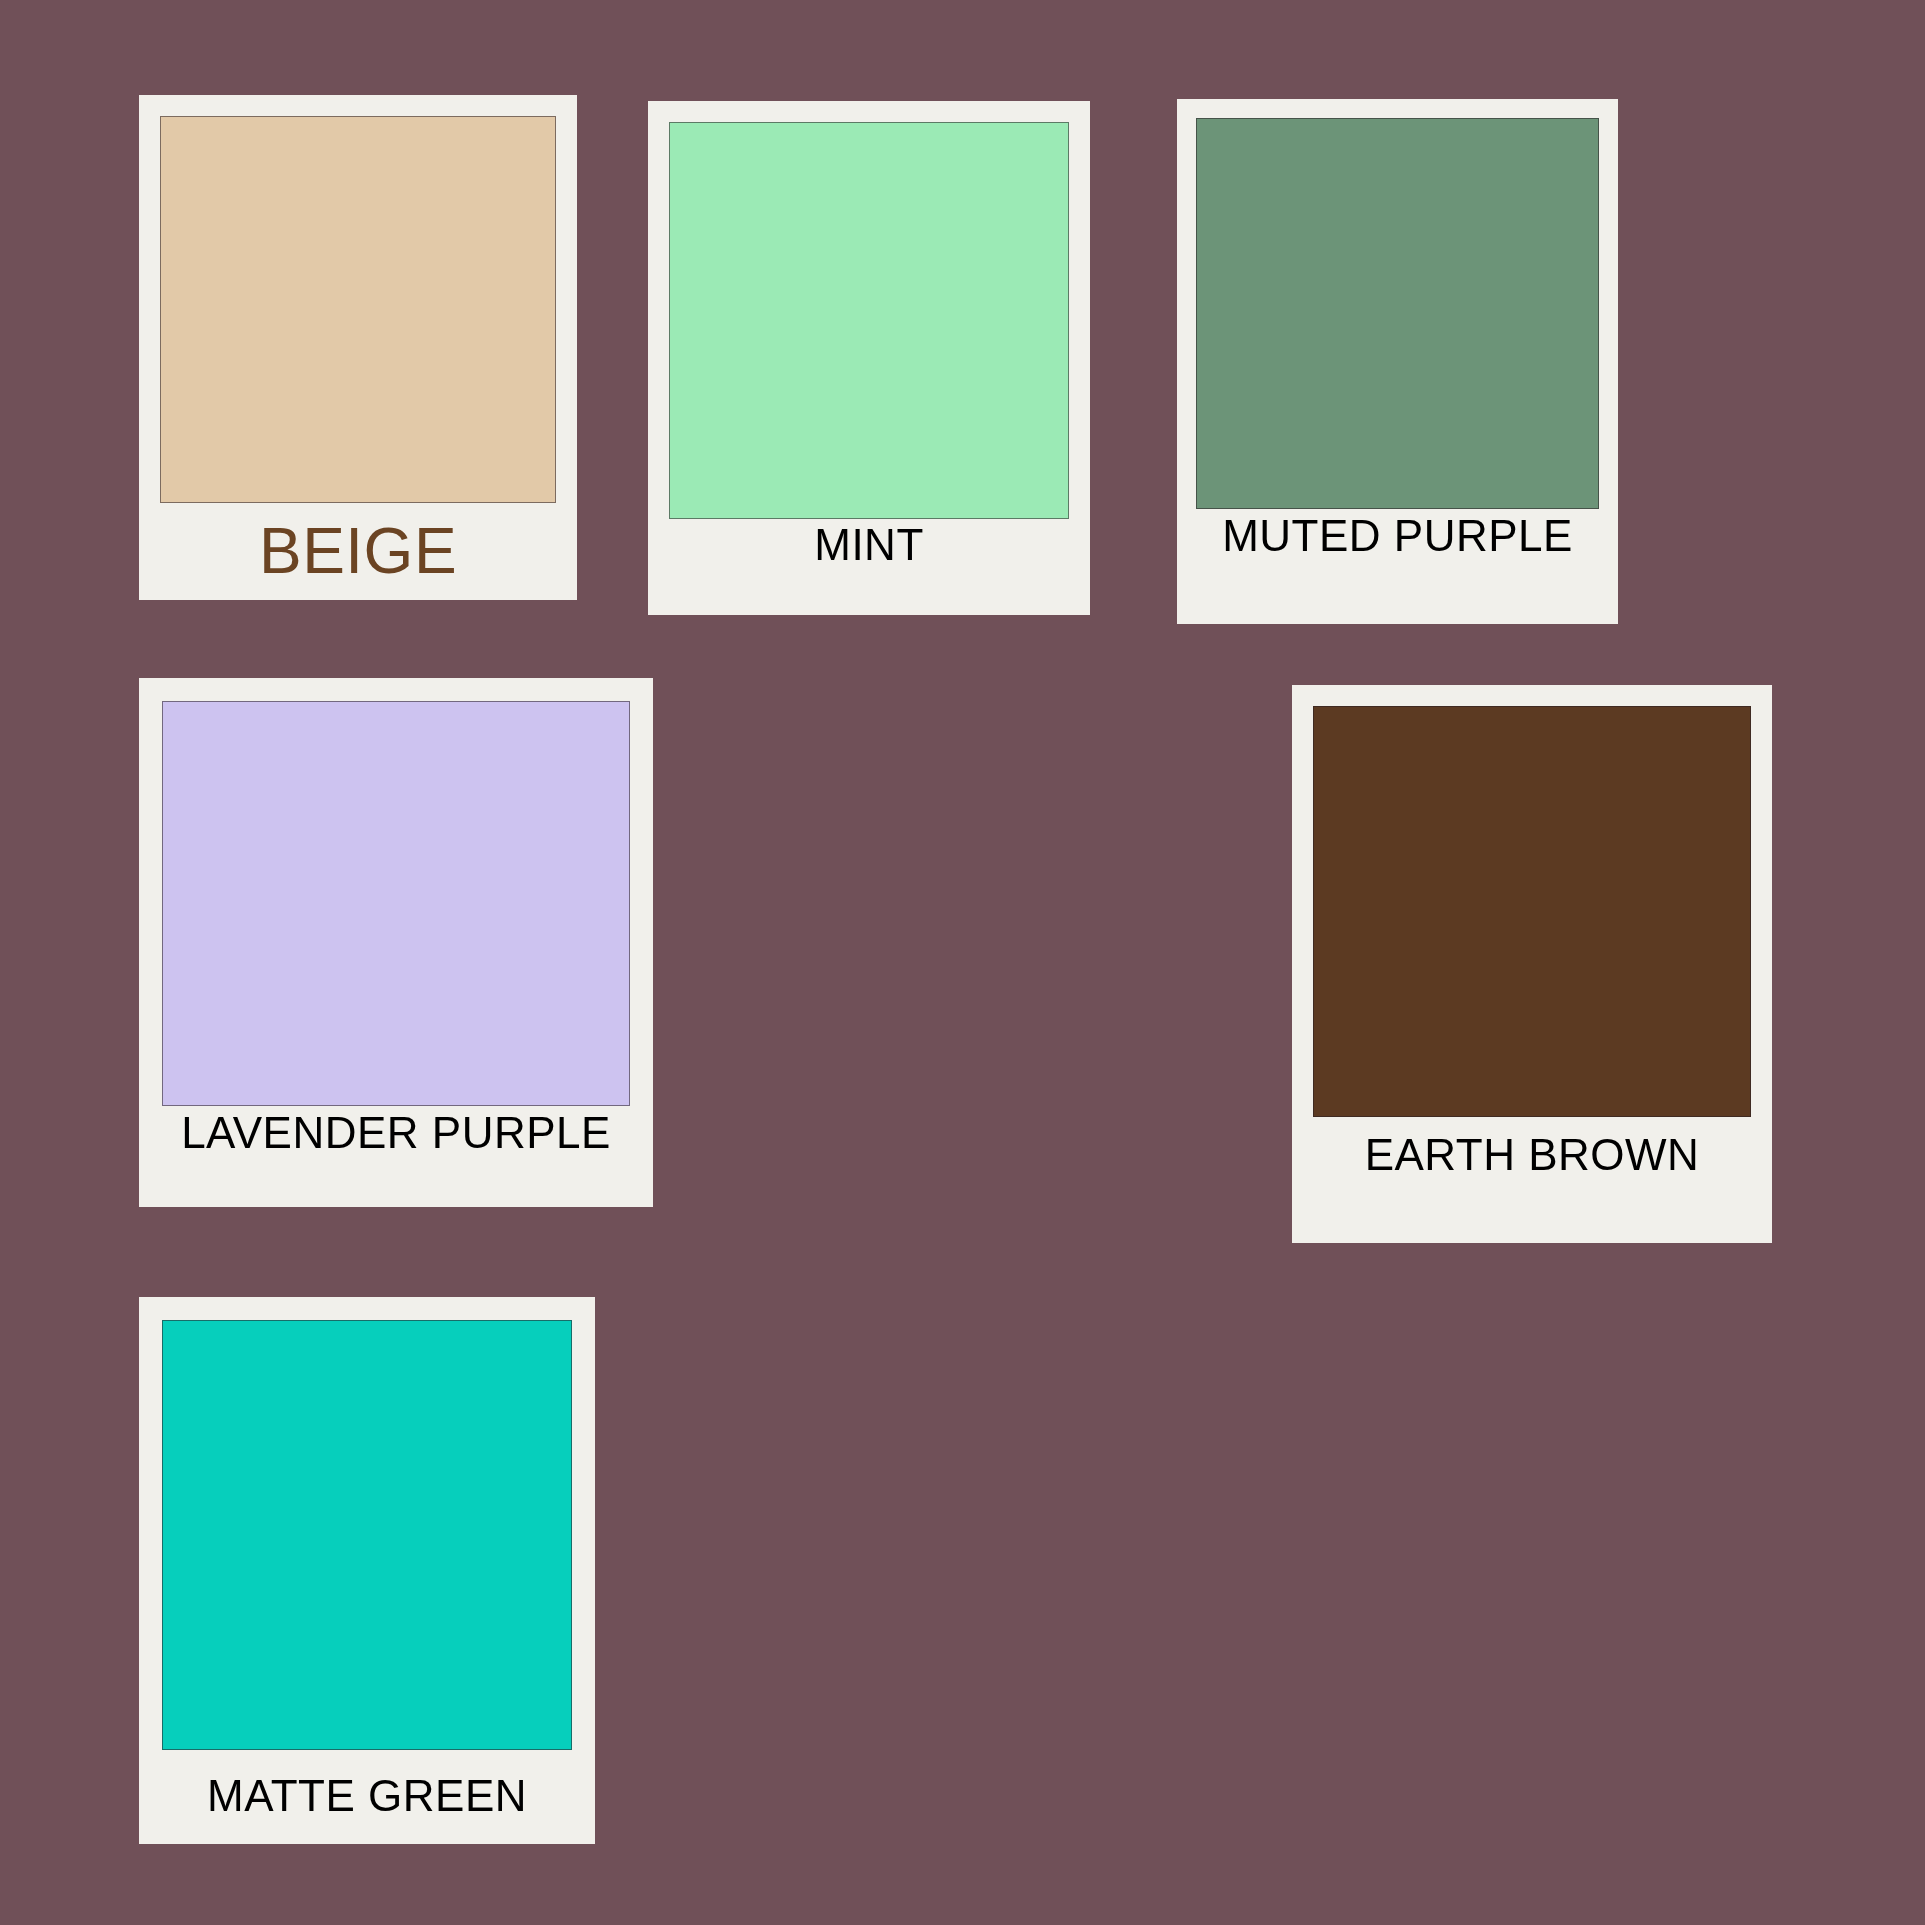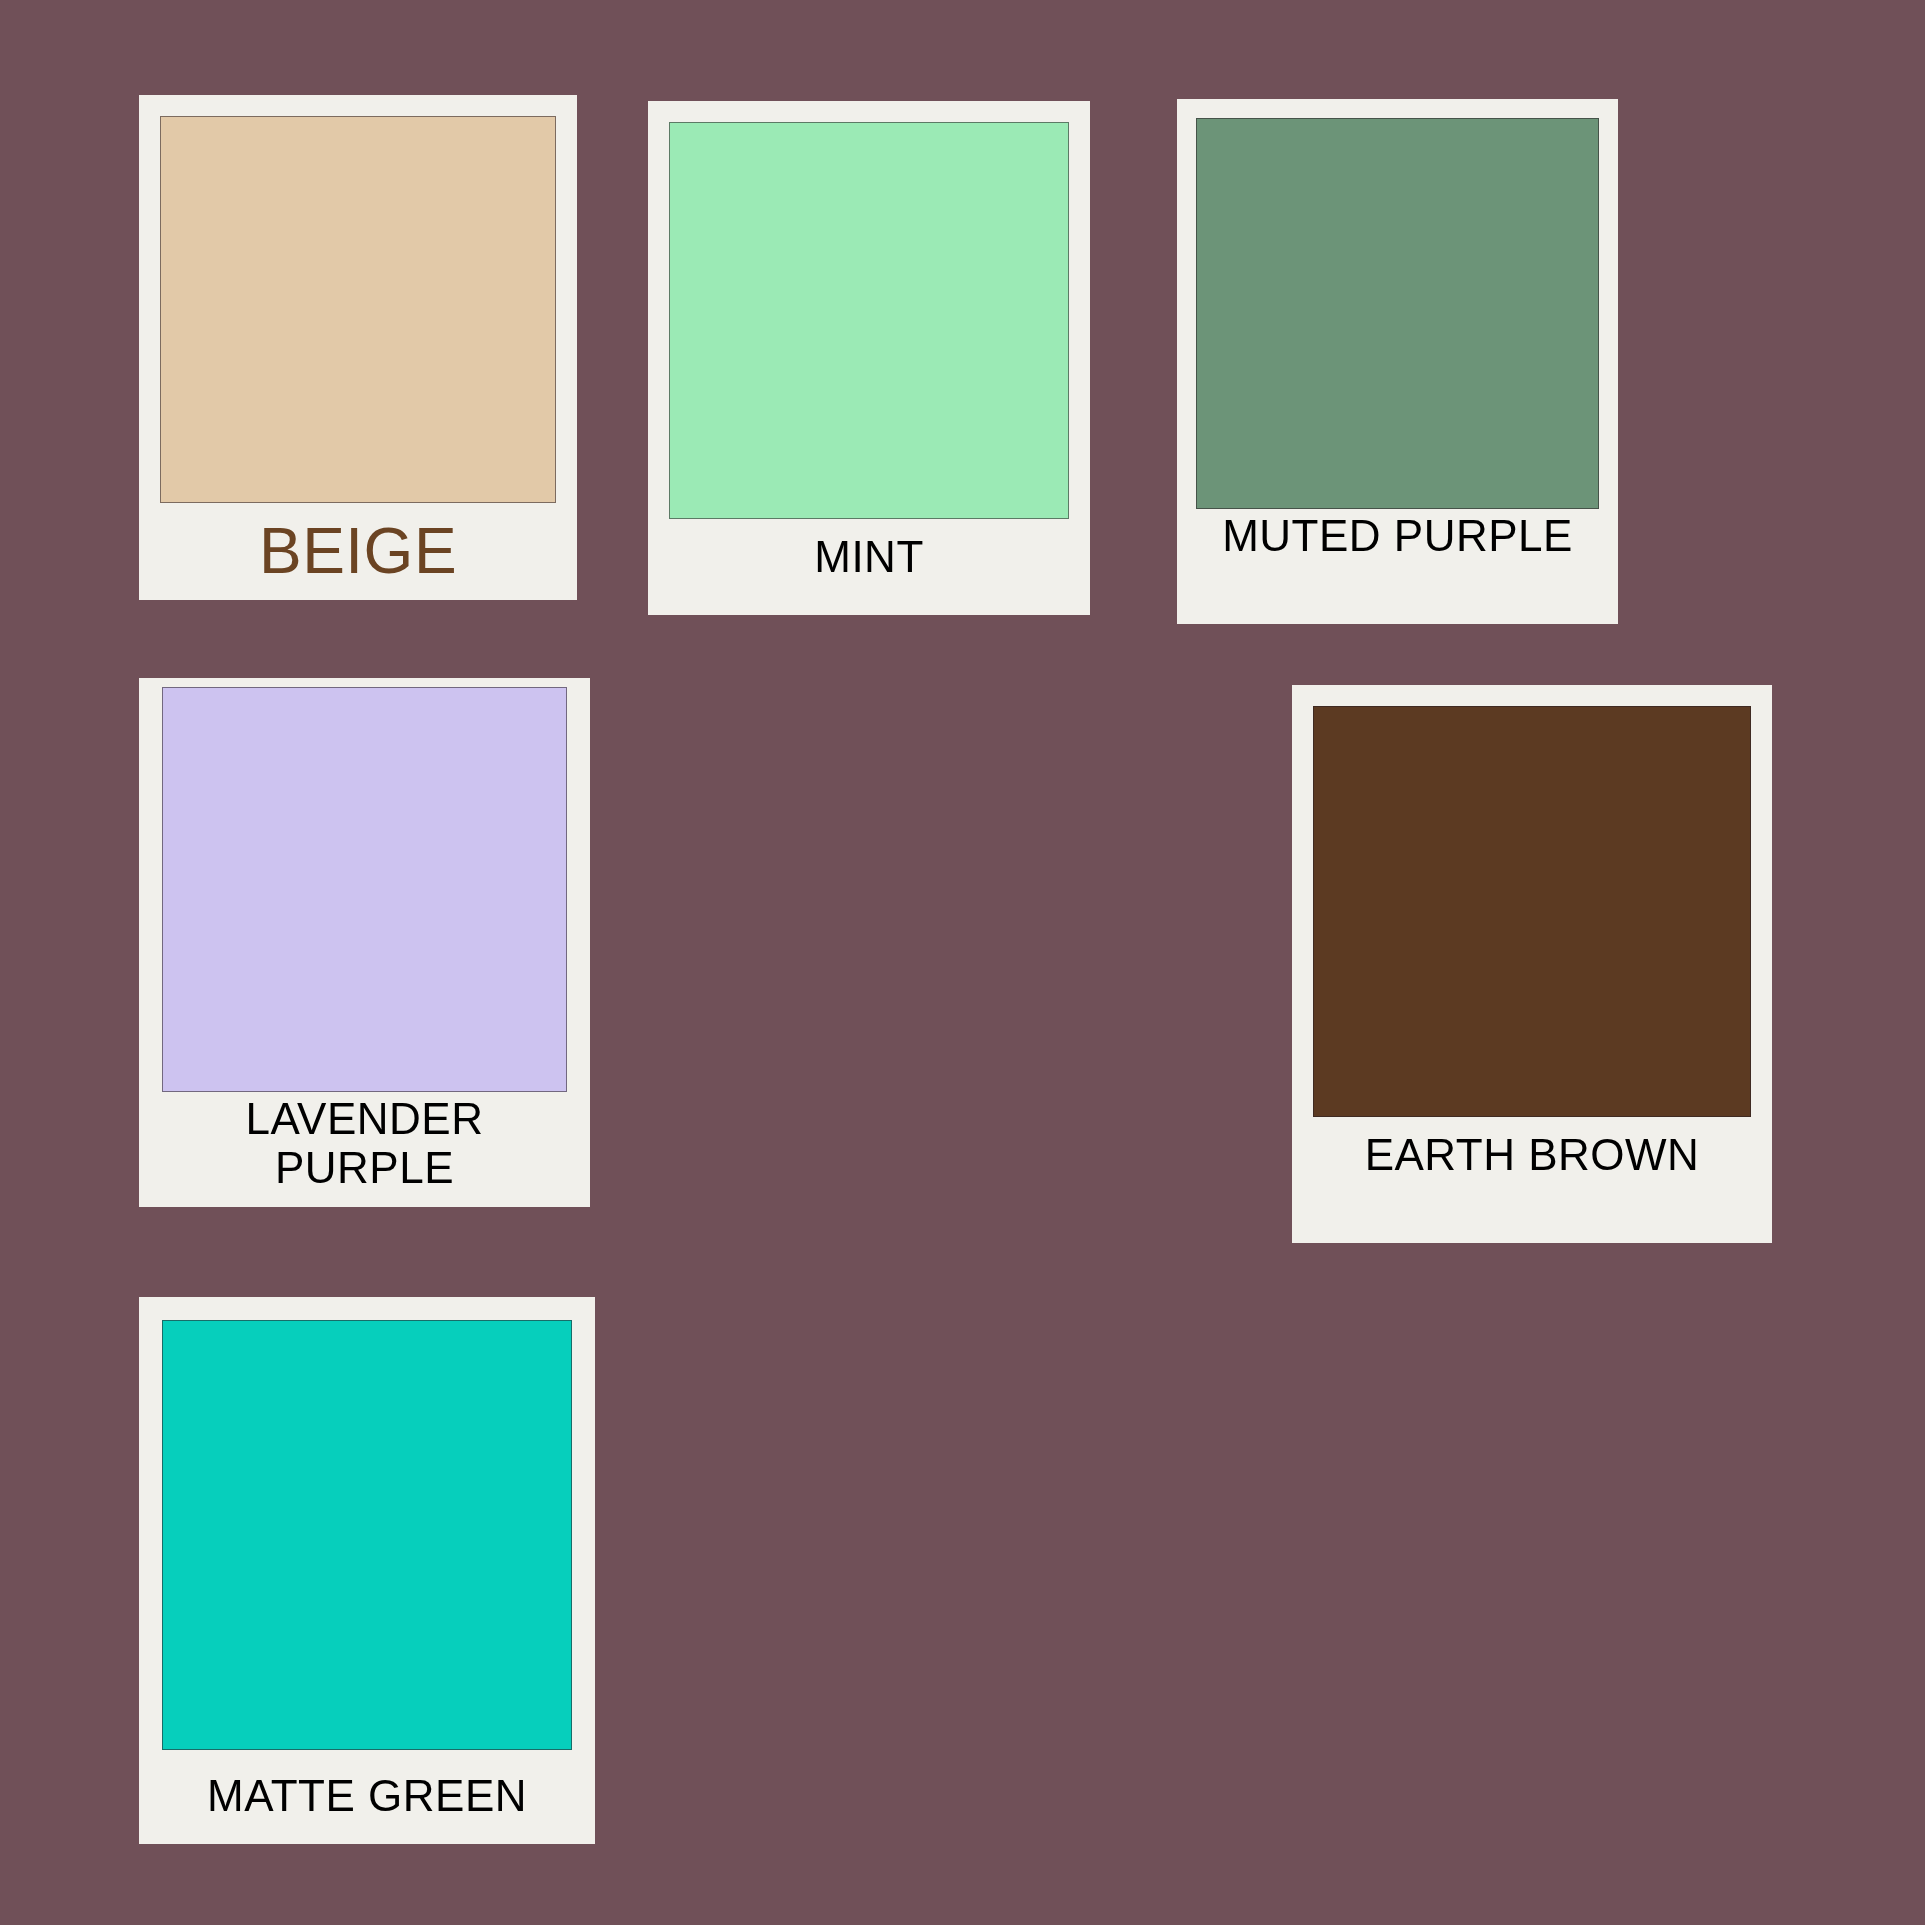--- a/index.html
+++ b/index.html
@@ -55,32 +55,32 @@
     color: #6B4423;
     font-size: 64px;
     padding-top: 13.3px;
   }
   
   #card-mint {
     left: 648px; top: 101px; width: 442px; height: 514px;
     padding: 21px 21px 0 21px;
   }
   #card-mint .swatch-chip { height: 397px; }
-  #card-mint .swatch-label { padding-top: 13px; }
+  #card-mint .swatch-label { padding-top: 1px; }
   
   #card-muted-green {
     left: 1177px; top: 99px; width: 441px; height: 525px;
     padding: 19px 19px 0 19px;
   }
   #card-muted-green .swatch-chip { height: 391px; }
   #card-muted-green .swatch-label { padding-top: 1.9px; }
   
   #card-lavender {
-    left: 139px; top: 678px; width: 451px; height: 529px;
-    padding: 9px 23px 0 23px;
+    left: 139px; top: 678px; width: 514px; height: 529px;
+    padding: 23px 23px 0 23px;
   }
   #card-lavender .swatch-chip { height: 405px; }
   #card-lavender .swatch-label { padding-top: 1.9px; }
   
   #card-matte-red {
     left: 719px; top: 683px; width: 448px; height: 518px;
     padding: 21px 21px 0 21px;
   }
   #card-matte-red .swatch-chip { height: 398px; }
   #card-matte-red .swatch-label { padding-top: 23px; }

